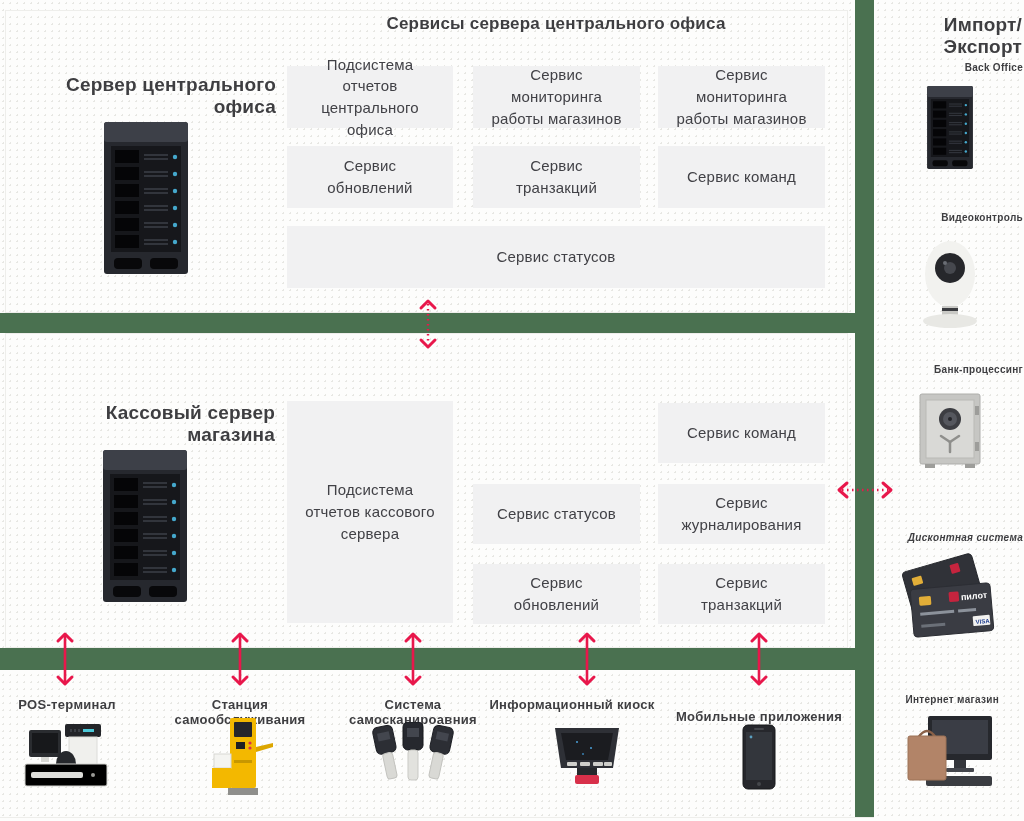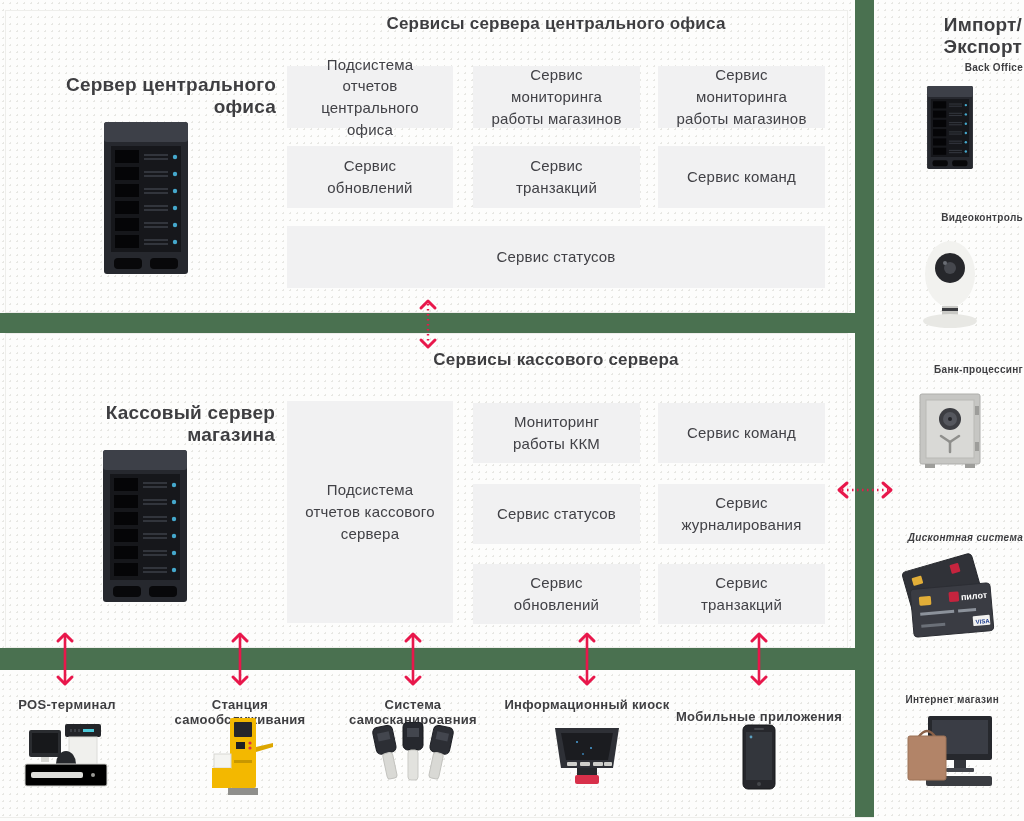--- a/index.html
+++ b/index.html
@@ -210,40 +210,38 @@
   </div>
 
   <div class="sbox" style="left:287px;top:66px;width:166px;height:62px;">Подсистема отчетов центрального офиса</div>
   <div class="sbox" style="left:473px;top:66px;width:167px;height:62px;">Сервис мониторинга работы магазинов</div>
   <div class="sbox" style="left:658px;top:66px;width:167px;height:62px;">Сервис мониторинга работы магазинов</div>
   <div class="sbox" style="left:287px;top:146px;width:166px;height:62px;">Сервис обновлений</div>
   <div class="sbox" style="left:473px;top:146px;width:167px;height:62px;">Сервис транзакций</div>
   <div class="sbox" style="left:658px;top:146px;width:167px;height:62px;">Сервис команд</div>
   <div class="sbox" style="left:287px;top:226px;width:538px;height:62px;">Сервис статусов</div>
 
-  <div class="section-title" style="left:287px;top:350px;width:538px;">Сервисы кассового сервера</div>
   <div class="big-label" style="left:15px;top:402px;width:260px;">Кассовый сервер магазина</div>
   <div class="icon" style="left:103px;top:450px;">
     <svg width="84" height="152">
         <use href="#sym-tower"></use>
       </svg>
   </div>
 
   <div class="sbox" style="left:287px;top:401px;width:166px;height:222px;">Подсистема отчетов кассового сервера</div>
-  <div class="sbox" style="left:473px;top:403px;width:167px;height:60px;">Мониторинг работы ККМ</div>
   <div class="sbox" style="left:658px;top:403px;width:167px;height:60px;">Сервис команд</div>
   <div class="sbox" style="left:473px;top:484px;width:167px;height:60px;">Сервис статусов</div>
   <div class="sbox" style="left:658px;top:484px;width:167px;height:60px;">Сервис журналирования</div>
   <div class="sbox" style="left:473px;top:564px;width:167px;height:60px;">Сервис обновлений</div>
   <div class="sbox" style="left:658px;top:564px;width:167px;height:60px;">Сервис транзакций</div>
 
   <div class="device-label" style="left:-13px;top:697px;width:160px;">POS-терминал</div>
   <div class="device-label" style="left:150px;top:697px;width:180px;">Станция самообслуживания</div>
   <div class="device-label" style="left:323px;top:697px;width:180px;">Система самосканироавния</div>
-  <div class="device-label" style="left:497px;top:697px;width:180px;">Информационный киоск</div>
+  <div class="device-label" style="left:482px;top:697px;width:180px;">Информационный киоск</div>
   <div class="device-label" style="left:669px;top:697px;width:180px;margin-top:12px;">Мобильные приложения</div>
 
   <div class="icon" style="left:23px;top:722px;">
     <svg width="88" height="68">
         <use href="#sym-pos"></use>
       </svg>
   </div>
   <div class="icon" style="left:206px;top:716px;">
     <svg width="68" height="82">
         <use href="#sym-selfservice"></use>

